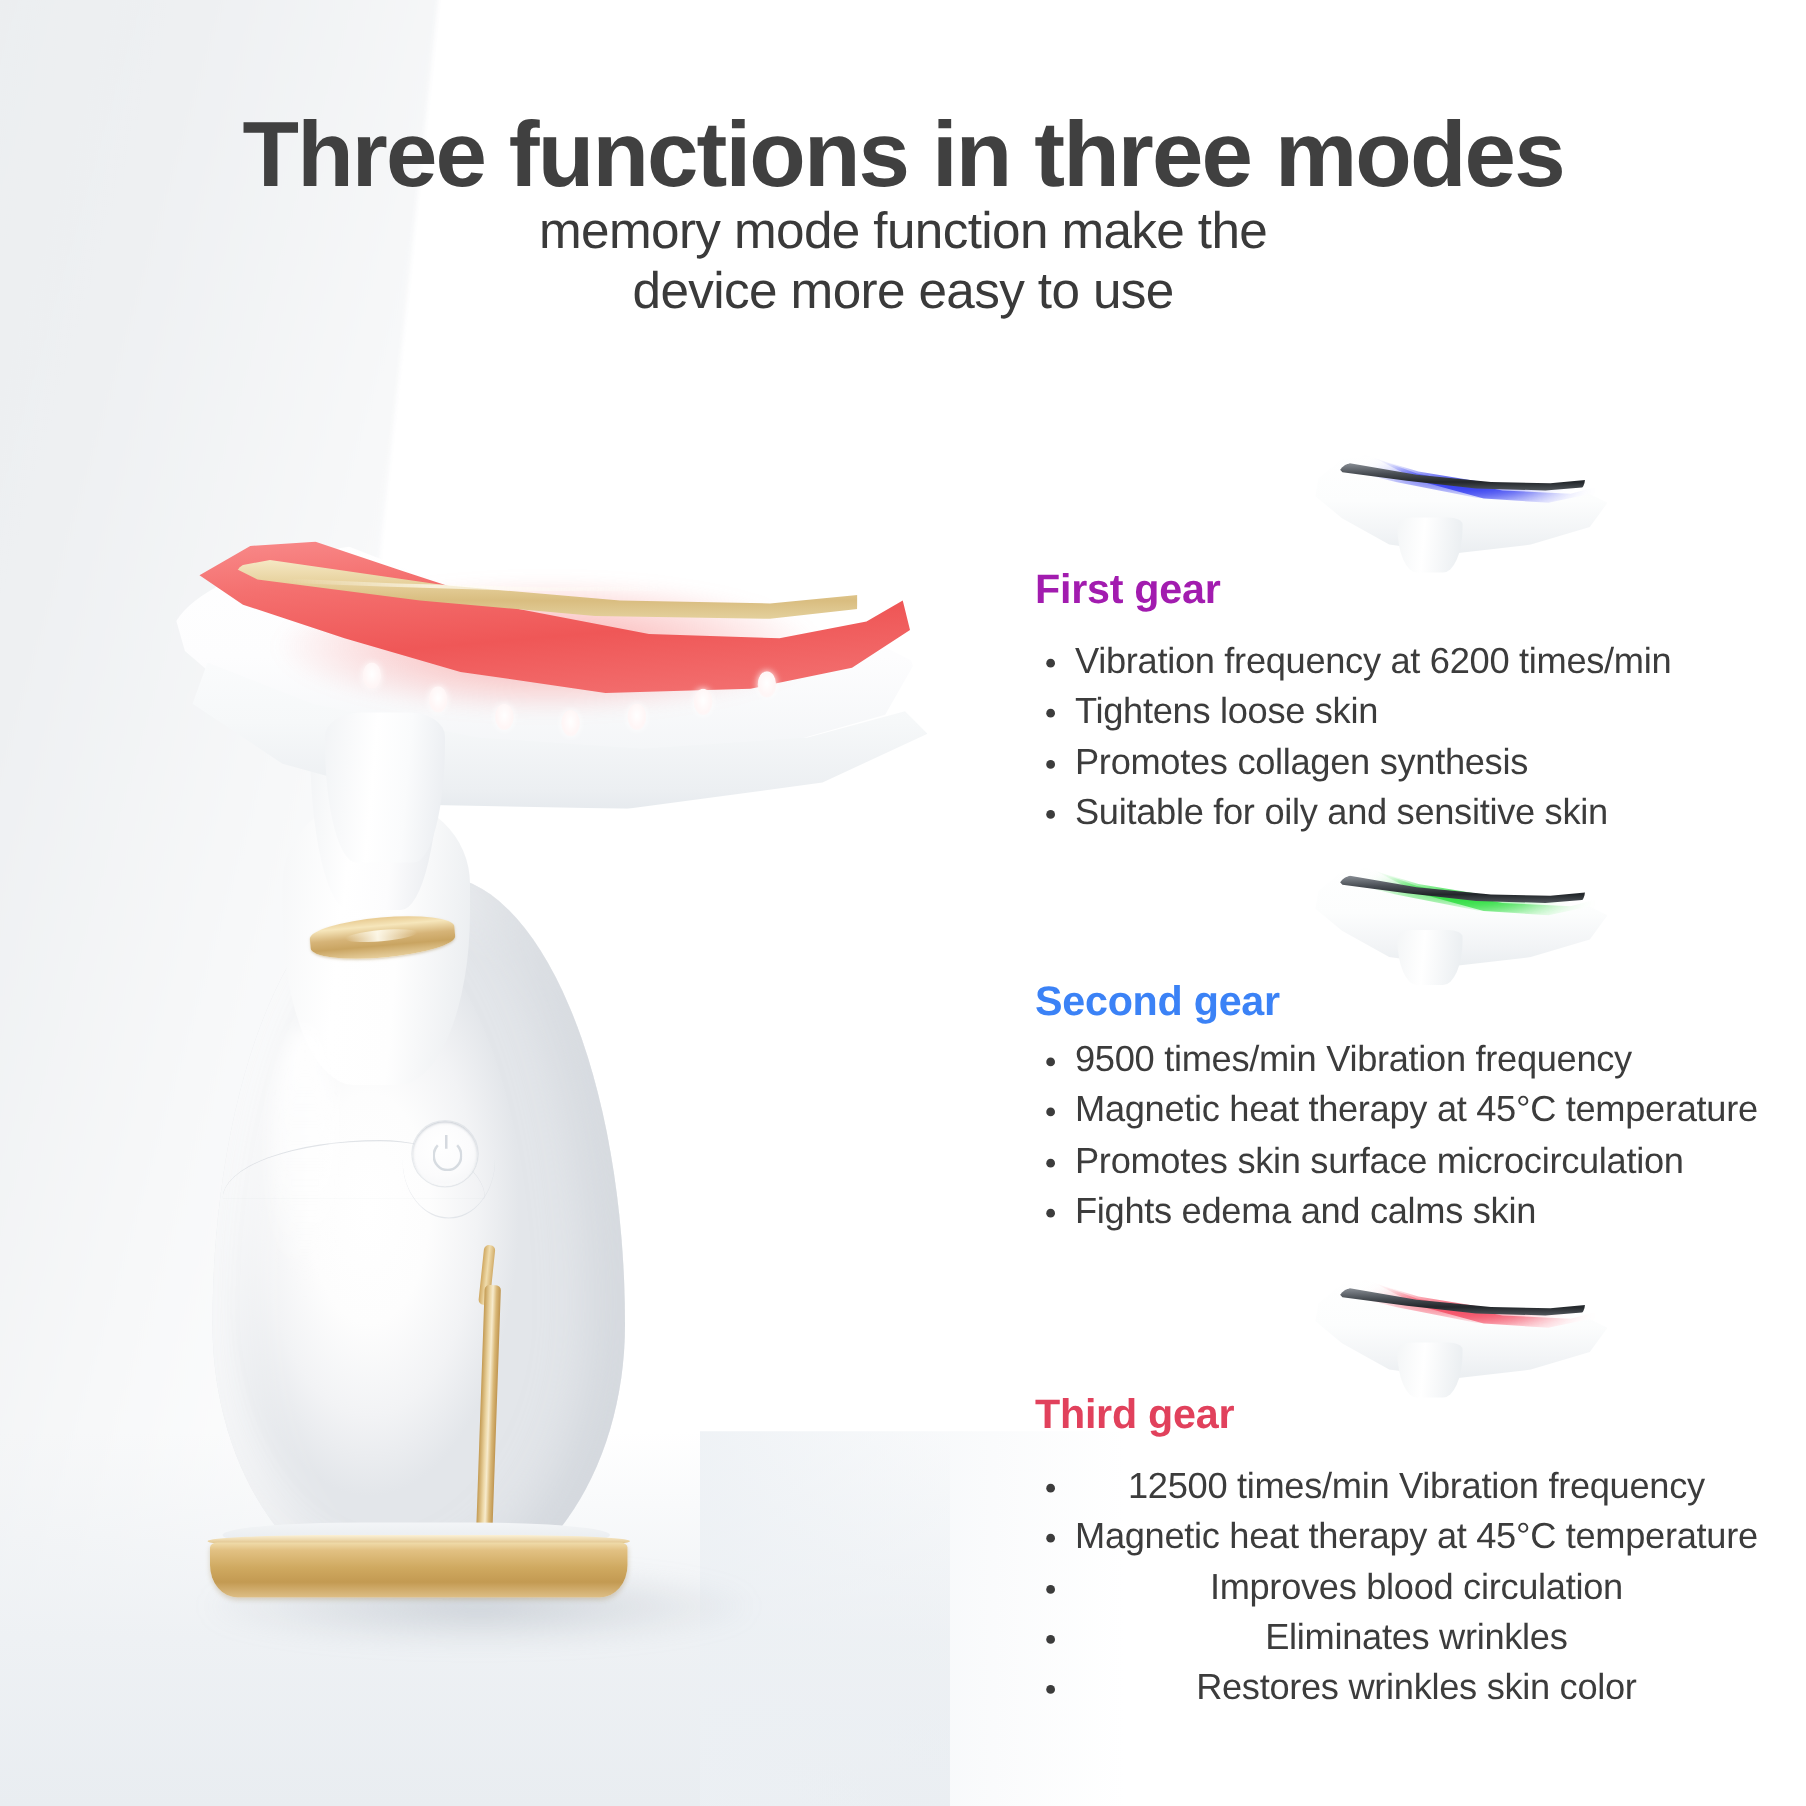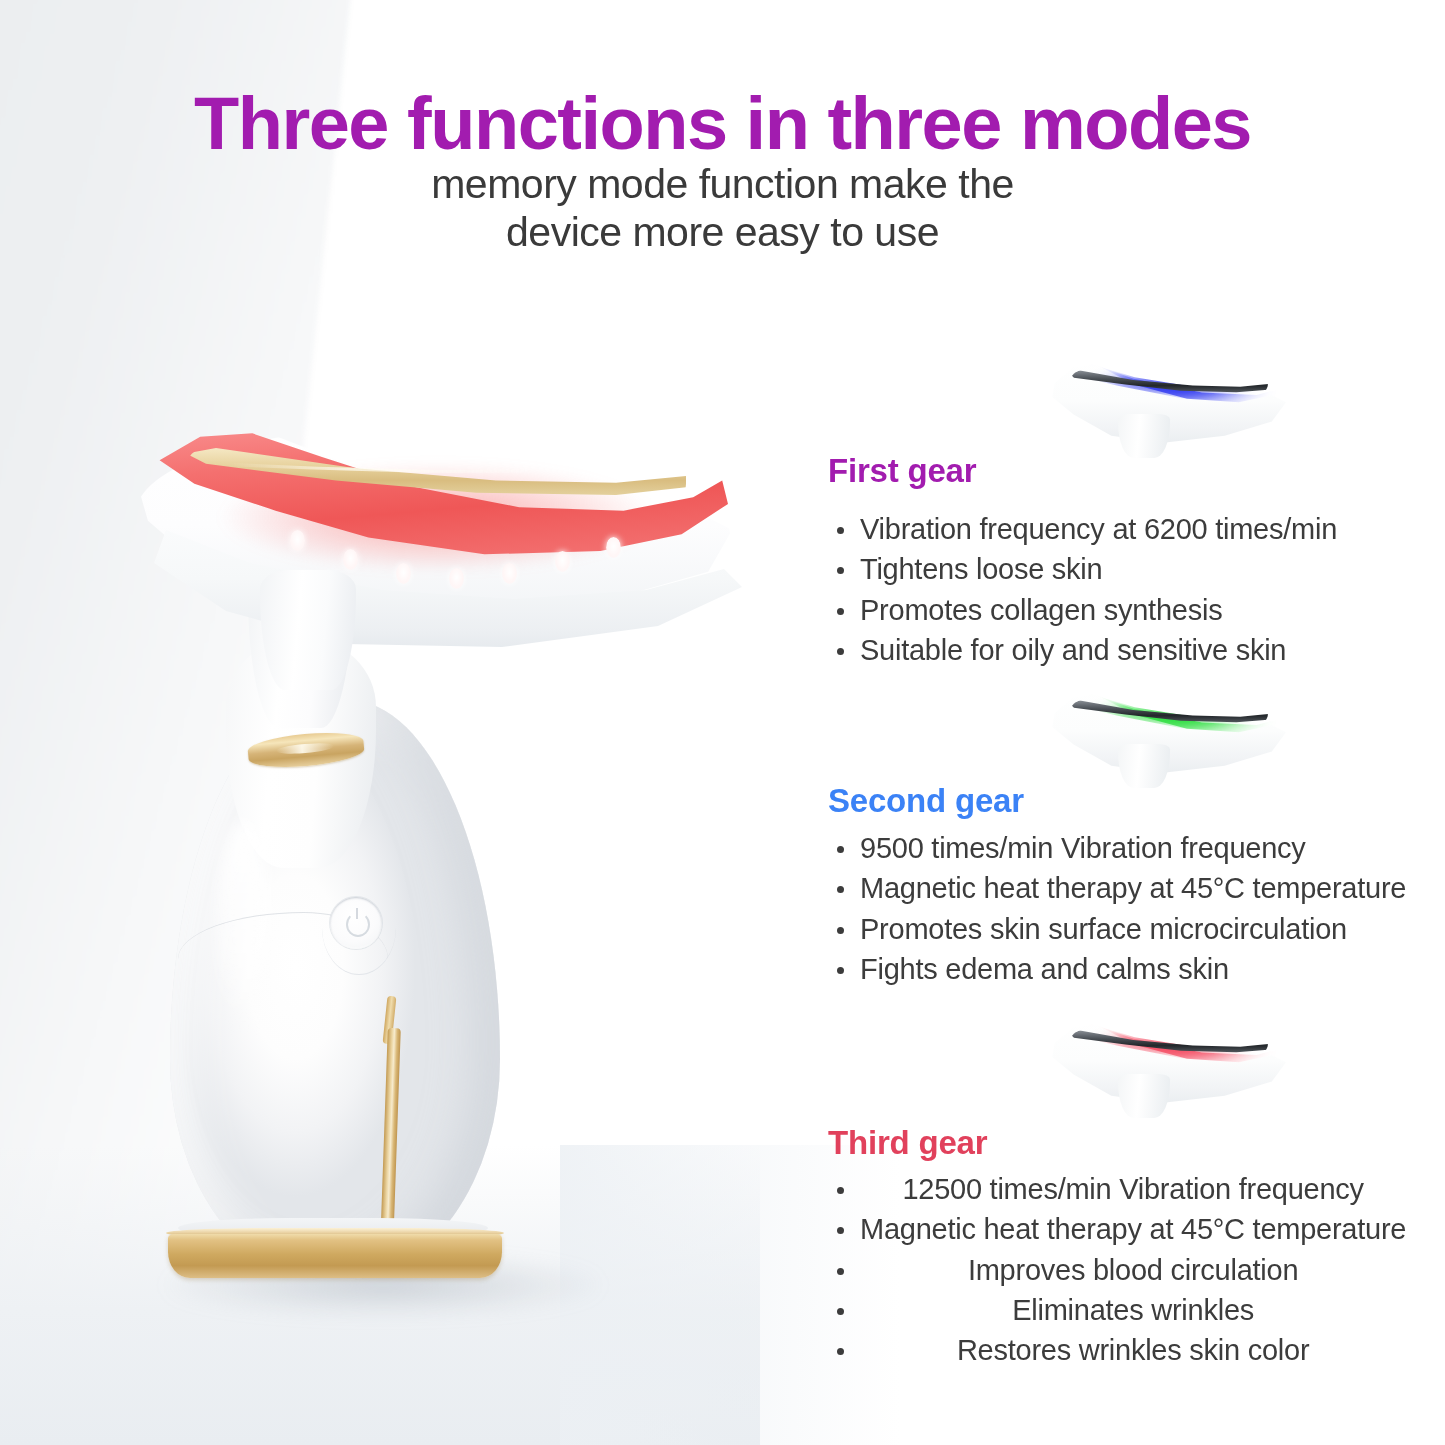--- a/index.html
+++ b/index.html
@@ -60,21 +60,21 @@
     position: absolute;
     left: 0;
     top: 86px;
     width: 1445px;
     text-align: center;
     z-index: 6;
   }
   .title {
     font-size: 74px;
     font-weight: bold;
-    color: #a21caf;
+    color: #404040;
     letter-spacing: -1.5px;
     line-height: 1.02;
     white-space: nowrap;
   }
   .subtitle {
     font-size: 41px;
     font-weight: normal;
     color: #3a3a3a;
     line-height: 1.16;
     letter-spacing: -0.5px;
@@ -532,21 +532,21 @@
         </ul>
       </div>
       <div class="mode-block" style="position: absolute; left: 0px; top: 660px; width: 620px;">
         <div class="mode-thumb" style="left: 240px; top: 20px;">
           <div class="thumb-glow" style="background: radial-gradient(112px 26px at 52% 54%, rgb(244, 71, 94) 0%, rgba(244, 71, 94, 0.8) 34%, rgba(244, 71, 94, 0.333) 62%, rgba(255, 255, 255, 0) 84%); clip-path: polygon(0% 18%, 6% 2%, 34% 40%, 64% 62%, 88% 66%, 100% 54%, 100% 80%, 86% 92%, 56% 86%, 26% 60%, 2% 34%);"></div>
           <div class="thumb-body"></div>
           <div class="thumb-glow" style="left: 22px; top: 8px; width: 214px; height: 48px; filter: blur(5px); background: radial-gradient(104px 18px at 52% 52%, rgba(244, 71, 94, 0.933) 0%, rgba(244, 71, 94, 0.6) 42%, rgba(255, 255, 255, 0) 80%); clip-path: polygon(0% 16%, 6% 2%, 34% 40%, 64% 62%, 88% 66%, 100% 52%, 100% 78%, 86% 90%, 56% 84%, 26% 58%, 2% 32%);"></div>
           <div class="thumb-bar"></div>
           <div class="thumb-stem"></div>
         </div>
-        <div class="mode-heading" style="position: absolute; left: 28px; top: 122px; color: rgb(225, 65, 92); margin-top: 12px;">Third gear</div>
+        <div class="mode-heading" style="position: absolute; left: 28px; top: 122px; color: rgb(225, 65, 92);">Third gear</div>
         <ul class="mode-list" style="position: absolute; left: 28px; top: 166px; text-align: center;">
           <li>12500 times/min Vibration frequency</li>
           <li>Magnetic heat therapy at 45°C temperature</li>
           <li>Improves blood circulation</li>
           <li>Eliminates wrinkles</li>
           <li>Restores wrinkles skin color</li>
         </ul>
       </div>
     </div>
 

